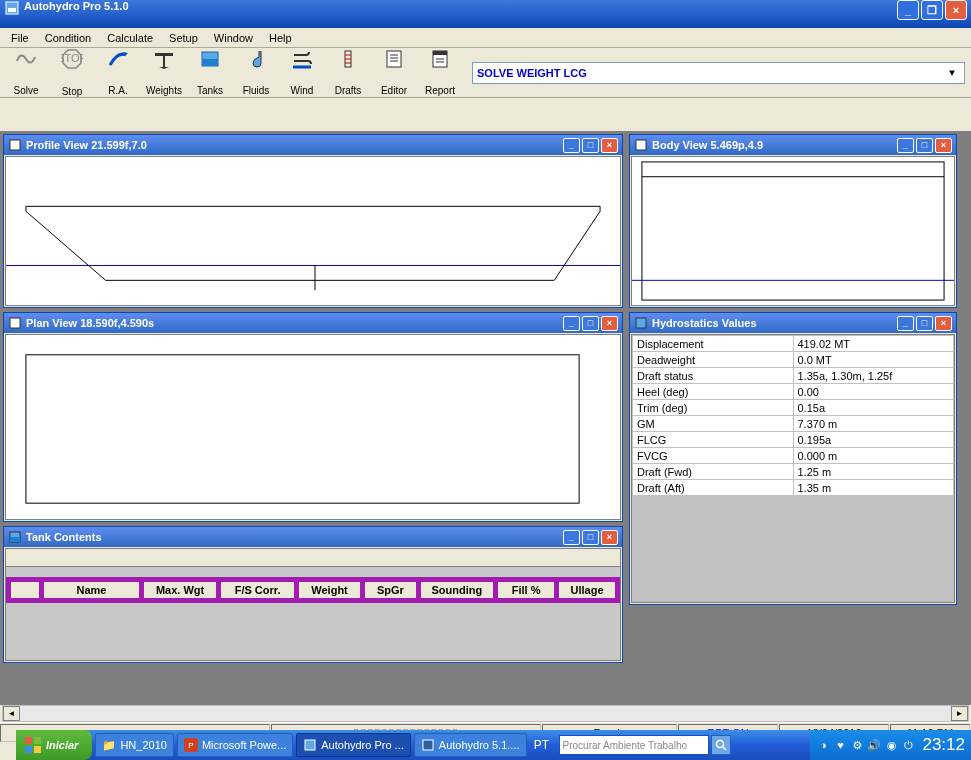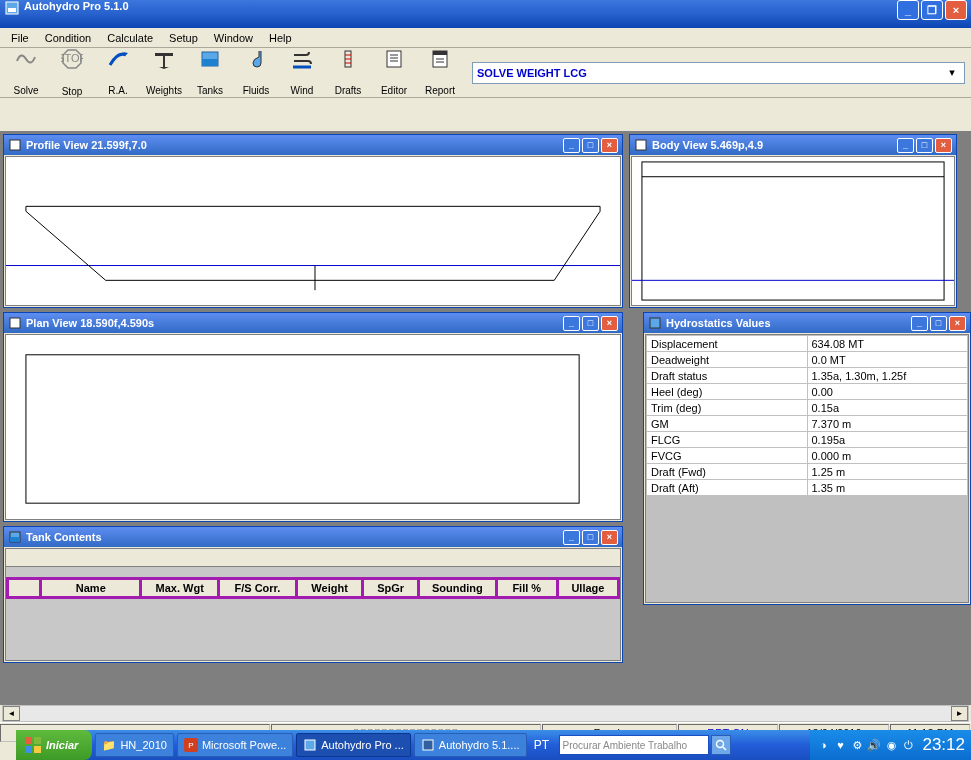--- a/index.html
+++ b/index.html
@@ -47,21 +47,21 @@
 
 .hydro-body { background: #c0c0c0 !important; }
 .hydro-table { width: 100%; border-collapse: collapse; background: #fff; }
 .hydro-table td { border: 0.5px solid #c0c0c0; padding: 1px 4px; font-size: 11px; height: 16px; }
 .hydro-table td:first-child { width: 50%; }
 
 
 .tank-body { background: #c8c8c8 !important; }
 .tank-head { height: 18px; background: #ece9d8; border-bottom: 1px solid #808080; }
 .tank-table { width: 100%; border-collapse: collapse; margin-top: 10px; }
-.tank-table th { background: #ece9d8; border: 3px solid #a21caf; padding: 2px 4px; font-weight: bold; font-size: 11px; height: 18px; }
+.tank-table th { background: #ece9d8; border: 5px solid #a21caf; padding: 2px 4px; font-weight: bold; font-size: 11px; height: 18px; }
 .tank-filler { height: 70px; background: #c8c8c8; }
 
 
 .hscroll { position: absolute; bottom: 38px; left: 2px; right: 2px; height: 17px; background: #ece9d8; border: 1px solid #c0c0c0; display: flex; }
 .hscroll .arrow { width: 17px; height: 100%; background: #ece9d8; border: 1px solid #808080; display: flex; align-items: center; justify-content: center; font-size: 8px; }
 .hscroll .track { flex: 1; background: #e8e8e8; }
 
 
 .statusbar { position: absolute; bottom: 18px; left: 0; right: 0; height: 20px; background: #ece9d8; border-top: 1px solid #fff; display: flex; align-items: center; }
 .status-cell { border: 1px inset #c0c0c0; height: 18px; padding: 0 6px; display: flex; align-items: center; margin-right: 1px; }
@@ -278,40 +278,40 @@
         <div class="cbtn close">×</div>
       </div>
     </div>
     <div class="child-body">
       <svg class="profile-svg" viewBox="0 0 616 186" preserveAspectRatio="none">
         <rect x="20" y="20" width="555" height="150" fill="none" stroke="#000" stroke-width="1"></rect>
       </svg>
     </div>
   </div>
 
-  <div class="child" style="left:640px; top:178px; width:328px; height:293px;">
+  <div class="child" style="left:626px; top:178px; width:328px; height:293px;">
     <div class="child-title">
       <span class="cicon">
             <svg width="12" height="12" viewBox="0 0 12 12">
               <rect x="1" y="1" width="10" height="10" fill="#5aa8e8" stroke="#333"></rect>
             </svg>
           </span>
       <span class="ctext">Hydrostatics Values</span>
       <div class="cbtns">
         <div class="cbtn min">_</div>
         <div class="cbtn max">□</div>
         <div class="cbtn close">×</div>
       </div>
     </div>
     <div class="child-body hydro-body">
       <table class="hydro-table">
         <tbody id="hydro-rows">
               <tr>
                 <td>Displacement</td>
-                <td>634.08 MT</td>
+                <td>419.02 MT</td>
               </tr>
               <tr>
                 <td>Deadweight</td>
                 <td>0.0 MT</td>
               </tr>
               <tr>
                 <td>Draft status</td>
                 <td>1.35a, 1.30m, 1.25f</td>
               </tr>
               <tr>

